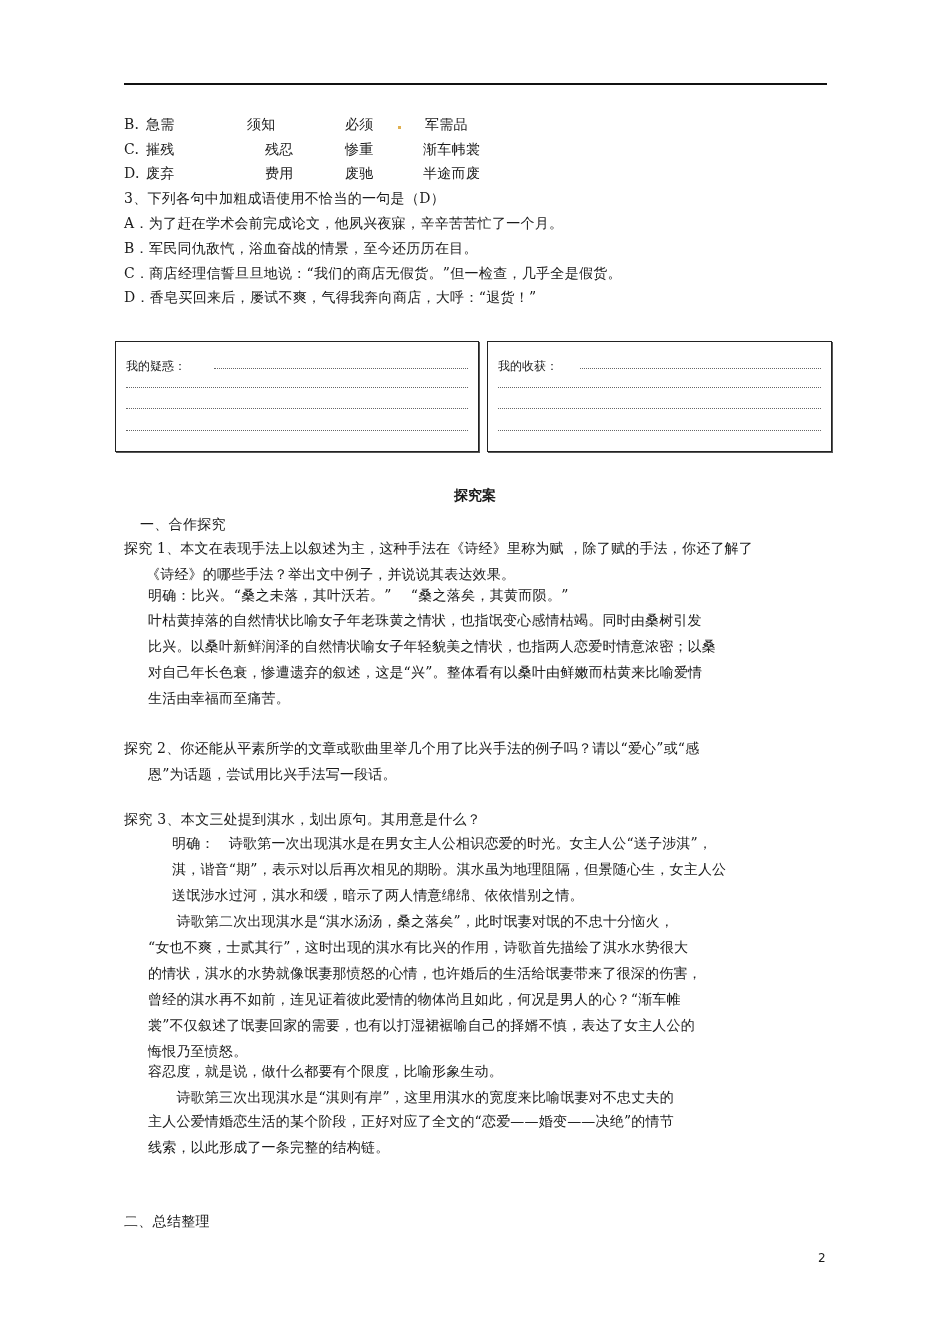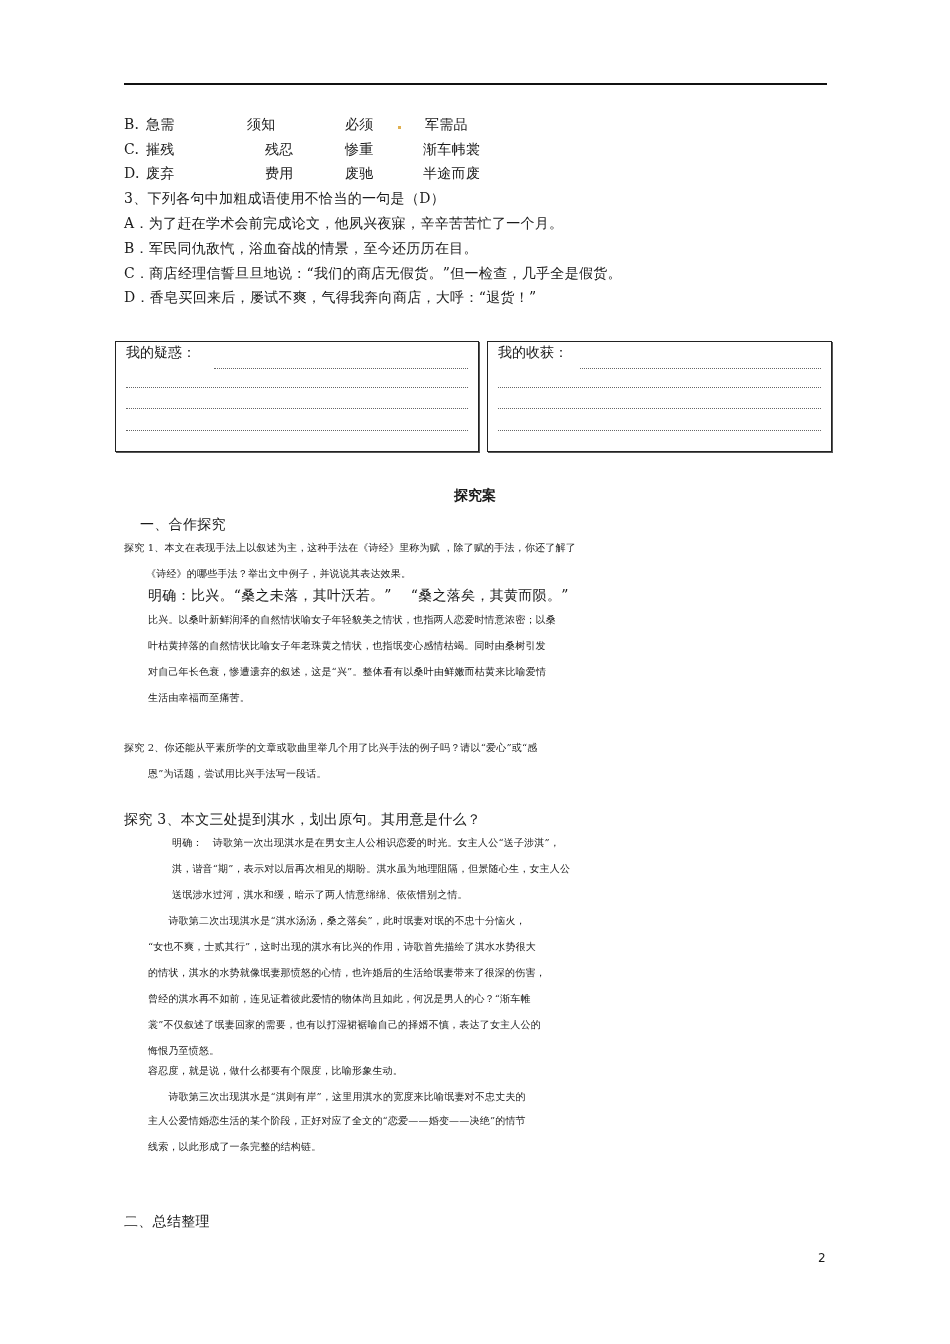--- a/index.html
+++ b/index.html
@@ -5,25 +5,25 @@
     html, body { margin: 0; padding: 0; background: #ffffff; }
     body { width: 950px; height: 1344px; position: relative; overflow: hidden;
       font-family: "DejaVu Serif", "Liberation Serif", serif; color: #1a1a1a; }
     .top-rule { position: absolute; left: 124px; top: 83px; width: 703px; height: 0;
       border-top: 2px solid #111; }
     .line { position: absolute; font-size: 14px; line-height: 24px; white-space: nowrap; letter-spacing: 0.3px; }
     .opt-cell { position: absolute; top: 0; }
     .mark { display: inline-block; width: 3px; height: 3px; background: #e0b050; vertical-align: middle; margin: 0 2px; }
     .box { position: absolute; top: 341px; height: 111px; border: 1px solid #222;
       box-shadow: 1px 1px 0 #555; box-sizing: border-box; }
-    .box-label { position: absolute; left: 10px; top: 0; font-size: 14px; line-height: 20px; }
+    .box-label { position: absolute; left: 10px; top: 14px; font-size: 12px; line-height: 20px; }
     .dot-line { position: absolute; height: 0; border-top: 1px dotted #666; }
     .title { position: absolute; left: 0; width: 950px; top: 487px; text-align: center;
       font-weight: bold; font-size: 14px; font-family: "DejaVu Sans", "Liberation Sans", sans-serif; }
-    .para { position: absolute; font-size: 10px; line-height: 26px; letter-spacing: 0.2px; }
+    .para { position: absolute; font-size: 14px; line-height: 26px; letter-spacing: 0.2px; }
     .para .row { display: block; white-space: nowrap; }
     .page-no { position: absolute; left: 818px; top: 1251px; font-size: 12px;
       font-family: "DejaVu Sans", "Liberation Sans", sans-serif; }
   </style>
 </head>
 <body>
 
 <div class="top-rule"></div>
 
 <div class="line" style="left:124px; top:112px; width:600px; height:24px;">
@@ -73,22 +73,22 @@
 <div class="title">探究案</div>
 
 <div class="line" style="left:132px; top:512px;margin-left:8px;">一、合作探究</div>
 
 <div class="para" style="left:124px; top:535px;">
   <span class="row">探究 1、本文在表现手法上以叙述为主，这种手法在《诗经》里称为赋 ，除了赋的手法，你还了解了</span>
   <span class="row" style="padding-left:22px;">《诗经》的哪些手法？举出文中例子，并说说其表达效果。</span>
 </div>
 <div class="line" style="left:148px; top:583px;">明确：比兴。“桑之未落，其叶沃若。”　 “桑之落矣，其黄而陨。”</div>
 <div class="para" style="left:148px; top:607px;">
+  <span class="row">叶枯黄掉落的自然情状比喻女子年老珠黄之情状，也指氓变心感情枯竭。同时由桑树引发</span>
   <span class="row">比兴。以桑叶新鲜润泽的自然情状喻女子年轻貌美之情状，也指两人恋爱时情意浓密；以桑</span>
-  <span class="row">叶枯黄掉落的自然情状比喻女子年老珠黄之情状，也指氓变心感情枯竭。同时由桑树引发</span>
   <span class="row">对自己年长色衰，惨遭遗弃的叙述，这是“兴”。整体看有以桑叶由鲜嫩而枯黄来比喻爱情</span>
   <span class="row">生活由幸福而至痛苦。</span>
 </div>
 
 <div class="para" style="left:124px; top:735px;">
   <span class="row">探究 2、你还能从平素所学的文章或歌曲里举几个用了比兴手法的例子吗？请以“爱心”或“感</span>
   <span class="row" style="padding-left:24px;">恩”为话题，尝试用比兴手法写一段话。</span>
 </div>
 
 <div class="line" style="left:124px; top:807px;">探究 3、本文三处提到淇水，划出原句。其用意是什么？</div>

